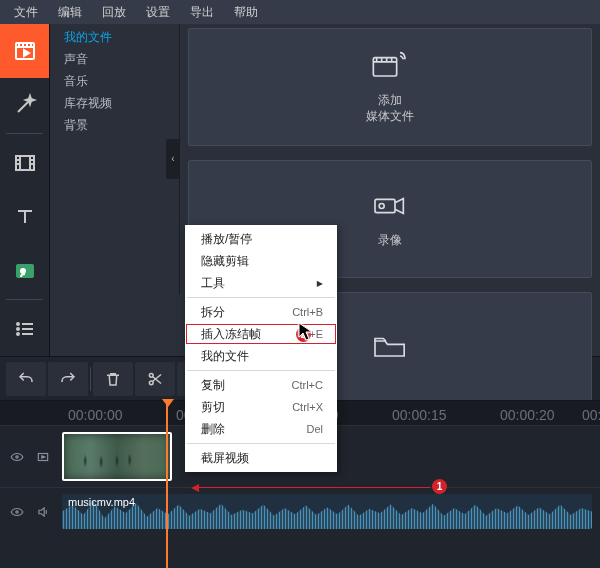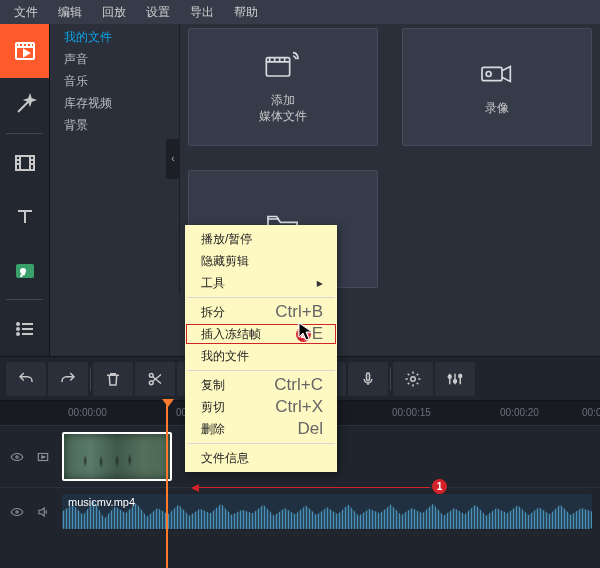--- a/index.html
+++ b/index.html
@@ -12,30 +12,30 @@
   .lefttools .tool.active { background: #ff5a2c; color: #fff; }
   .lefttools .tool svg { width: 24px; height: 24px; }
   .lefttools .sep { height: 1px; background: #40454f; margin: 2px 6px; }
   .centerwrap { flex: 1; position: relative; background: #2a2f3a; }
   .title { text-align: center; font-size: 18px; color: #e8e8e8; padding: 14px 0 10px; }
   .panelrow { display: flex; height: 270px; }
   .sidelist { width: 130px; padding: 2px 0 0 14px; font-size: 12px; line-height: 22px; border-right: 1px solid #1c1f26; position: relative; }
   .sidelist .item { color: #b8bcc5; }
   .sidelist .item.sel { color: #0ea5e9; }
   .collapse { position: absolute; right: -1px; top: 50%; transform: translateY(-50%); width: 14px; height: 40px; background: #1c1f26; display: flex; align-items: center; justify-content: center; color: #aeb2bb; font-size: 10px; border-radius: 2px 0 0 2px; }
-  .cards { flex: 1; padding: 4px 8px; display: grid; grid-template-columns: 1fr 1fr; grid-auto-rows: 118px; gap: 24px; }
+  .cards { flex: 1; padding: 4px 8px; display: grid; grid-template-columns: 1fr; grid-auto-rows: 118px; gap: 14px; }
   .card { background: #353b49; border: 1px solid #434b5c; border-radius: 2px; display: flex; flex-direction: column; align-items: center; justify-content: center; color: #c8c8c8; font-size: 12px; }
   .card svg { width: 40px; height: 32px; color: #d8dbe0; margin-bottom: 10px; }
   .card .lbl { text-align: center; line-height: 16px; white-space: pre-line; }
   .toolbar { height: 44px; background: #20242c; border-top: 1px solid #14161b; display: flex; align-items: center; padding: 0 6px; gap: 2px; }
   .tb { width: 40px; height: 34px; display: flex; align-items: center; justify-content: center; background: #2a2f3a; border-radius: 2px; color: #c8c8c8; }
   .tb svg { width: 18px; height: 18px; }
   .tb.sep { width: 1px; height: 24px; background: #40454f; padding: 0; }
   .timeline { height: 168px; background: #20242c; border-top: 1px solid #14161b; position: relative; }
-  .ruler { height: 24px; background: #181b21; display: flex; align-items: center; color: #6a6f7a; font-size: 10px; position: relative; padding-left: 62px; }
+  .ruler { height: 24px; background: #181b21; display: flex; align-items: center; color: #6a6f7a; font-size: 14px; position: relative; padding-left: 62px; }
   .ruler .ticklabel { position: absolute; top: 6px; }
   .tlrows { position: absolute; left: 0; right: 0; top: 24px; bottom: 0; }
   .tlrow { display: flex; align-items: center; height: 62px; border-top: 1px solid #2b303a; text-align: center; }
   .tlrow.audio { height: 48px; }
   .trackhead { width: 62px; display: flex; align-items: center; gap: 12px; padding-left: 10px; color: #8b909b; }
   .trackhead svg { width: 14px; height: 14px; }
   .trackbody { flex: 1; height: 100%; position: relative; background: #20242c; }
   .clip { position: absolute; top: 6px; bottom: 6px; left: 0; width: 110px; border: 2px solid #fff; border-radius: 2px;
           background: linear-gradient(90deg,#4a6a55,#5a7a6a,#3f5a4a,#546f5c,#4a6a55); box-shadow: inset 0 0 10px rgba(0,0,0,.5); }
   .clip::after { content:""; position:absolute; inset:0; background:
@@ -52,27 +52,27 @@
     -webkit-mask: linear-gradient(#000,#000);
     clip-path: polygon(0 50%, 2% 30%, 4% 60%, 6% 20%, 8% 70%, 10% 35%, 12% 55%, 14% 25%, 16% 65%, 18% 40%, 20% 58%, 22% 30%, 24% 62%, 26% 42%, 28% 55%, 30% 28%, 32% 60%, 34% 45%, 36% 55%, 38% 30%, 40% 62%, 42% 40%, 44% 58%, 46% 32%, 48% 60%, 50% 38%, 52% 58%, 54% 30%, 56% 62%, 58% 42%, 60% 55%, 62% 30%, 64% 60%, 66% 40%, 68% 55%, 70% 28%, 72% 62%, 74% 40%, 76% 58%, 78% 30%, 80% 62%, 82% 40%, 84% 55%, 86% 32%, 88% 60%, 90% 38%, 92% 58%, 94% 30%, 96% 60%, 98% 40%, 100% 50%, 100% 100%, 0 100%);
   }
   .playhead { position: absolute; top: 0; bottom: 0; left: 166px; width: 0; border-left: 2px solid #ff7a2c; z-index: 5; }
   .playhead::before { content:""; position:absolute; top:-2px; left:-6px; width: 0; height: 0; border-left:6px solid transparent; border-right:6px solid transparent; border-top:8px solid #ff7a2c; }
   .annot-arrow { position: absolute; left: 198px; top: 86px; height: 0; width: 232px; border-top: 1.5px solid #d3222a; }
   .annot-arrow::before { content:""; position:absolute; left:-7px; top:-4px; border-top:4px solid transparent; border-bottom:4px solid transparent; border-right:8px solid #d3222a; }
   .annot-text { position: absolute; left: 432px; top: 78px; color: #d3222a; font-size: 13px; display: flex; align-items: center; gap: 2px; }
   .badge { display: inline-flex; width: 15px; height: 15px; border-radius: 50%; background: #d3222a; color: #fff; font-size: 10px; align-items: center; justify-content: center; font-weight: bold; }
   
-  .ctxmenu { position: absolute; left: 185px; top: 225px; width: 152px; background: #fef9c3; color: #222; font-size: 12px;
+  .ctxmenu { position: absolute; left: 185px; top: 225px; width: 152px; background: #ffffff; color: #222; font-size: 12px;
              box-shadow: 2px 2px 8px rgba(0,0,0,.4); z-index: 50; padding: 3px 0; }
   .ctxmenu .mi { display: flex; justify-content: space-between; align-items: center; height: 22px; padding: 0 14px 0 16px; }
   .ctxmenu .mi.arrow::after { content: "▶"; font-size: 8px; color: #333; }
   .ctxmenu .msep { height: 1px; background: #d8d8d8; margin: 3px 2px; }
   .ctxmenu .mi.hl { outline: 1.5px solid #d3222a; outline-offset: -2px; }
-  .sc { color: #666; font-size: 17px; }
+  .sc { color: #666; font-size: 11px; }
   .mi .badge2 { position: absolute; right: 26px; }
   .cursor { position: absolute; left: 298px; top: 322px; z-index: 60; color: #000; }
   .cursor svg { width: 16px; height: 20px; filter: drop-shadow(0 0 1px #fff); }
 </style>
 </head>
 <body>
 
 <div class="menubar">
   <span>文件</span>
   <span>编辑</span>
@@ -328,21 +328,21 @@
   <div class="mi">
       <span>剪切</span>
       <span class="sc">Ctrl+X</span>
     </div>
   <div class="mi">
       <span>删除</span>
       <span class="sc">Del</span>
     </div>
   <div class="msep"></div>
   <div class="mi">
-      <span>文件信息</span>
+      <span>截屏视频</span>
     </div>
 </div>
 
 <div class="cursor">
   <svg viewBox="0 0 16 20">
       <path d="M1 1l0 14 4-4 3 7 3-1-3-7h6z" fill="#000" stroke="#fff" stroke-width="1"></path>
     </svg>
 </div>
 
 </body></html>

